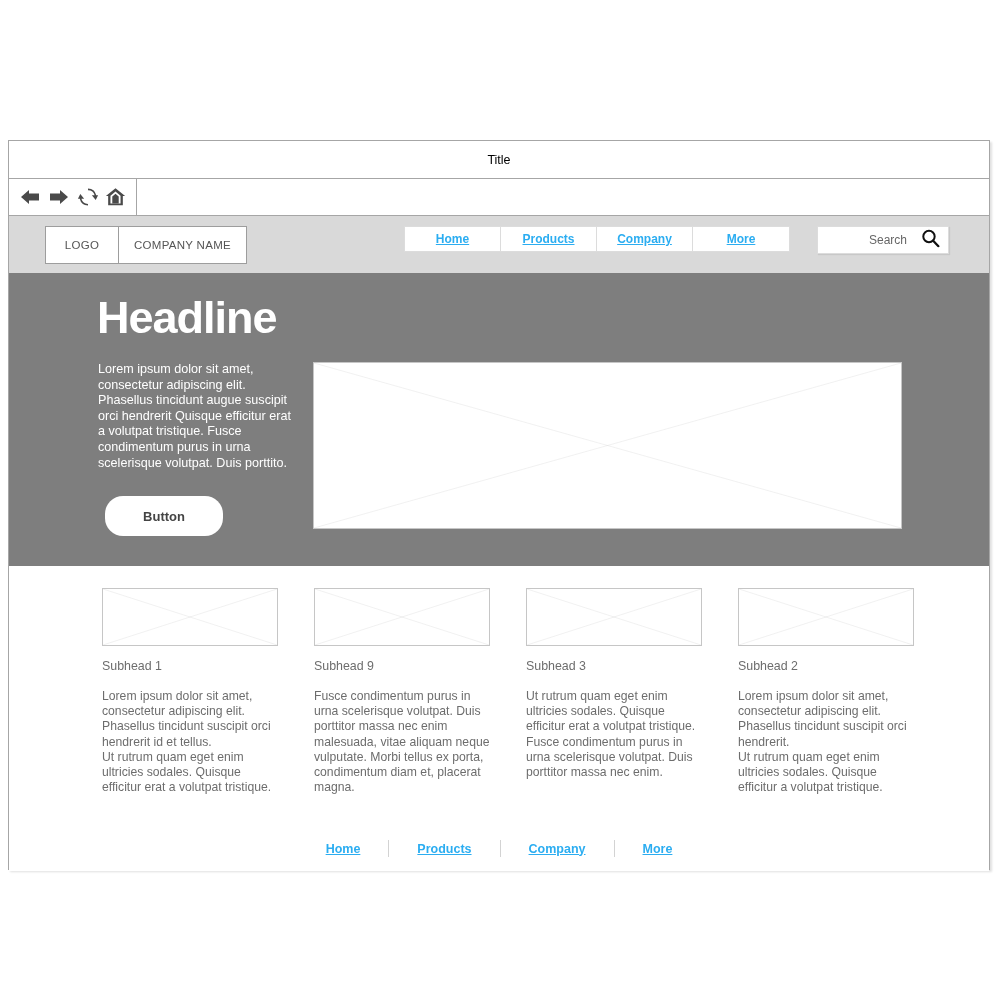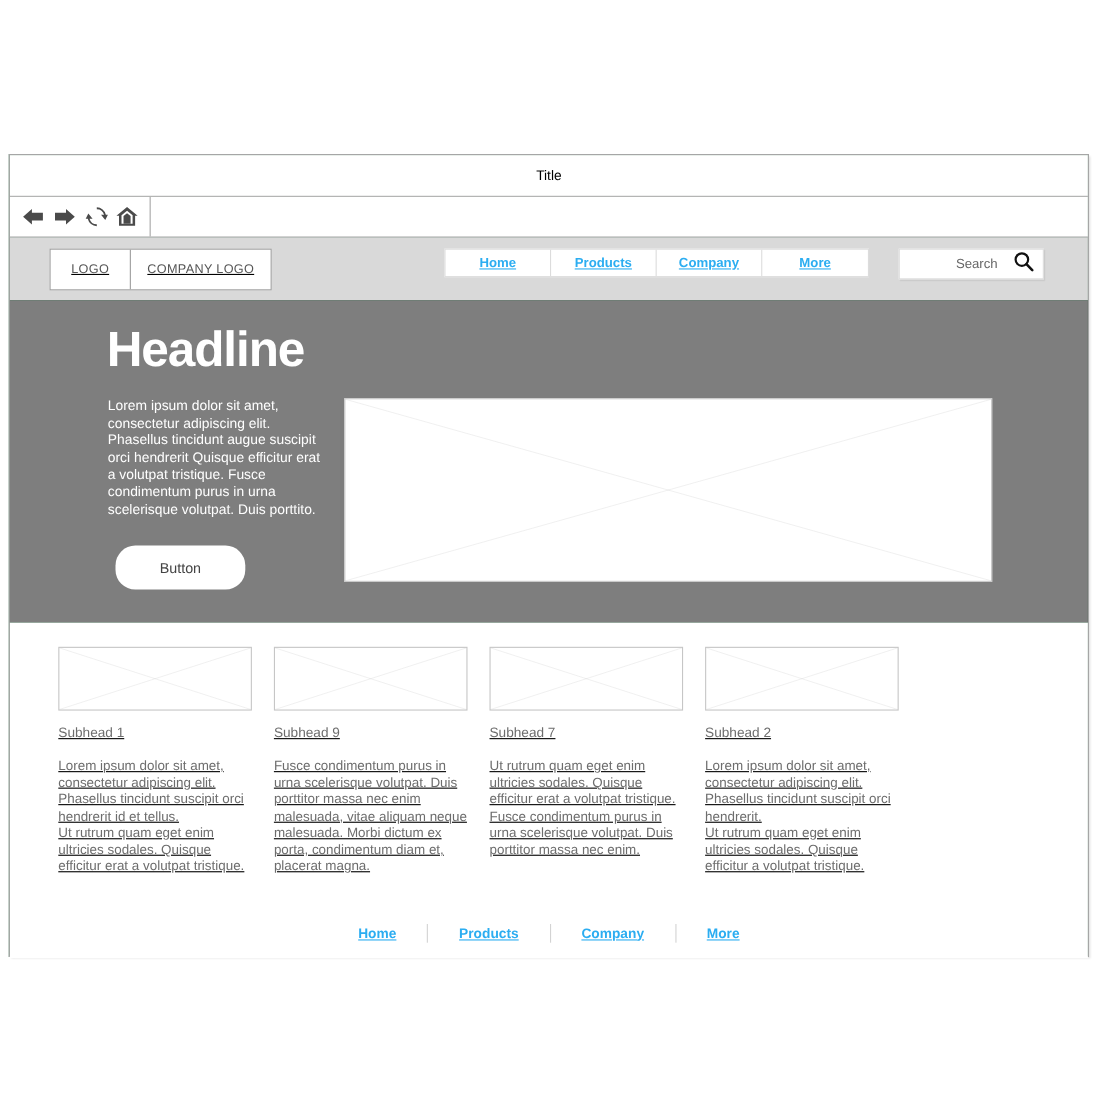--- a/index.html
+++ b/index.html
@@ -10,21 +10,21 @@
     font-family: "Liberation Sans", sans-serif;
     overflow: hidden;
   }
 
   #browser-frame {
     position: absolute;
     left: 8px;
     top: 140px;
     width: 982px;
     height: 730px;
-    background: #14532d;
+    background: #86efac;
     border: 1px solid #a6a6a6;
     box-shadow: 2px 2px 2px rgba(0,0,0,0.12);
   }
 
   
   .titlebar {
     height: 38px;
     border-bottom: 1px solid #a6a6a6;
     display: flex;
     align-items: center;
@@ -71,21 +71,20 @@
     display: flex;
     align-items: center;
     position: relative;
   }
   .logo-group {
     display: flex;
     margin-left: 36px;
     border: 1px solid #9d9d9d;
     background: #ffffff;
     height: 38px;
-    text-decoration: underline;
   }
   .logo-box {
     width: 73px;
     display: flex; align-items: center; justify-content: center;
     font-size: 11.5px;
     color: #555555;
     border-right: 1px solid #9d9d9d;
     letter-spacing: 0.3px;
   }
   .company-box {
@@ -174,20 +173,21 @@
     width: 118px;
     height: 40px;
     background: #ffffff;
     border-radius: 18px;
     display: flex;
     align-items: center;
     justify-content: center;
     font-size: 13px;
     color: #444444;
     cursor: pointer;
+    font-weight: bold;
   }
   .hero-image {
     position: absolute;
     left: 304px;
     top: 89px;
     width: 589px;
     height: 167px;
   }
 
   
@@ -196,24 +196,23 @@
 
   
   .content {
     background: #ffffff;
     padding-top: 22px;
     position: relative;
     height: 305px;
   }
   .cols {
     display: flex;
-    margin-left: 44px;
+    margin-left: 93px;
     margin-right: 56px;
-    gap: 20px;
-    text-decoration: underline;
+    gap: 36px;
   }
   .col { width: 176px; }
   .col-thumb { height: 58px; }
   .col-subhead {
     margin-top: 13px;
     font-size: 12.4px;
     color: #6d6d6d;
   }
   .col-body {
     margin-top: 16px;
@@ -279,21 +278,21 @@
           <path d="M12 6 L6.5 10.6 L6.5 19 L17.5 19 L17.5 10.6 Z" fill="#ffffff"></path>
           <path d="M12 8.5 L8.5 11.4 L8.5 19 L15.5 19 L15.5 11.4 Z" fill="#4a4a4a"></path>
         </svg>
       </span>
     </div>
   </div>
 
   <div class="site-header">
     <div class="logo-group">
       <div class="logo-box">LOGO</div>
-      <div class="company-box">COMPANY LOGO</div>
+      <div class="company-box">COMPANY NAME</div>
     </div>
 
     <div class="main-nav">
       <div class="nav-item">Home</div>
       <div class="nav-item">Products</div>
       <div class="nav-item">Company</div>
       <div class="nav-item">More</div>
     </div>
 
     <div class="search-wrap">
@@ -335,31 +334,31 @@
       </div>
 
       <div class="col">
         <div class="ph col-thumb">
           <svg viewBox="0 0 100 100" preserveAspectRatio="none">
             <line x1="0" y1="0" x2="100" y2="100" stroke="#c6c6c6" stroke-width="0.25" vector-effect="non-scaling-stroke"></line>
             <line x1="100" y1="0" x2="0" y2="100" stroke="#c6c6c6" stroke-width="0.25" vector-effect="non-scaling-stroke"></line>
           </svg>
         </div>
         <div class="col-subhead">Subhead 9</div>
-        <div class="col-body"> Fusce condimentum purus in urna scelerisque volutpat. Duis porttitor massa nec enim malesuada, vitae aliquam neque malesuada. Morbi dictum ex porta, condimentum diam et, placerat magna.</div>
+        <div class="col-body"> Fusce condimentum purus in urna scelerisque volutpat. Duis porttitor massa nec enim malesuada, vitae aliquam neque vulputate. Morbi tellus ex porta, condimentum diam et, placerat magna.</div>
       </div>
 
       <div class="col">
         <div class="ph col-thumb">
           <svg viewBox="0 0 100 100" preserveAspectRatio="none">
             <line x1="0" y1="0" x2="100" y2="100" stroke="#c6c6c6" stroke-width="0.25" vector-effect="non-scaling-stroke"></line>
             <line x1="100" y1="0" x2="0" y2="100" stroke="#c6c6c6" stroke-width="0.25" vector-effect="non-scaling-stroke"></line>
           </svg>
         </div>
-        <div class="col-subhead">Subhead 7</div>
+        <div class="col-subhead">Subhead 3</div>
         <div class="col-body">Ut rutrum quam eget enim ultricies sodales. Quisque efficitur erat a volutpat tristique. Fusce condimentum purus in urna scelerisque volutpat. Duis porttitor massa nec enim.</div>
       </div>
 
       <div class="col">
         <div class="ph col-thumb">
           <svg viewBox="0 0 100 100" preserveAspectRatio="none">
             <line x1="0" y1="0" x2="100" y2="100" stroke="#c6c6c6" stroke-width="0.25" vector-effect="non-scaling-stroke"></line>
             <line x1="100" y1="0" x2="0" y2="100" stroke="#c6c6c6" stroke-width="0.25" vector-effect="non-scaling-stroke"></line>
           </svg>
         </div>

